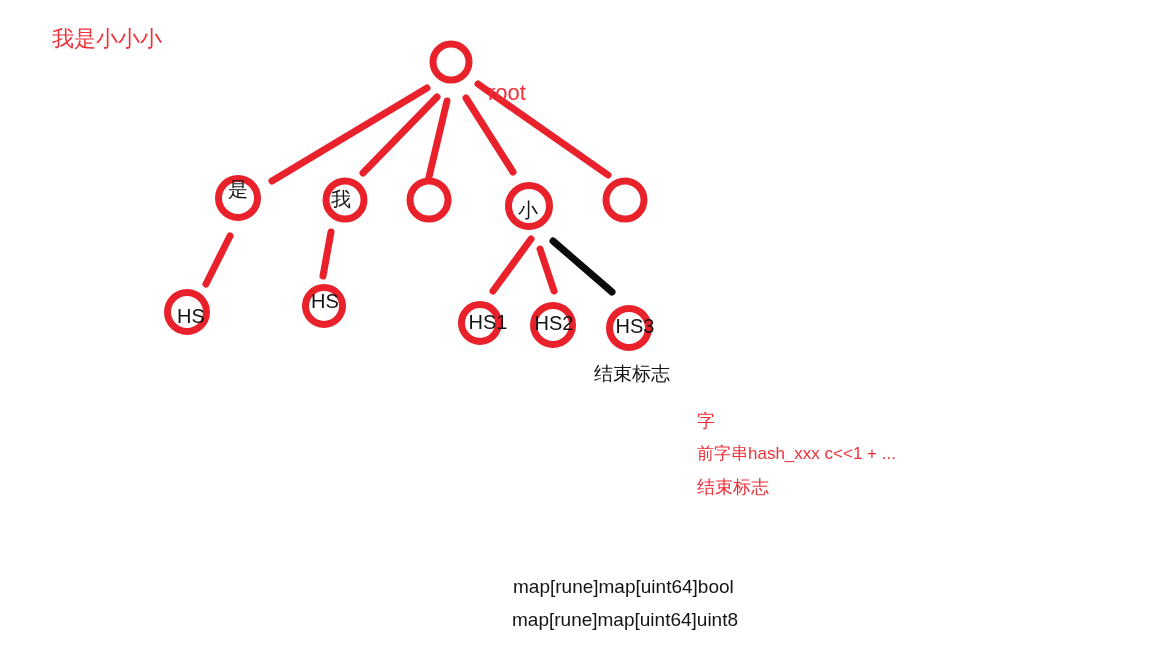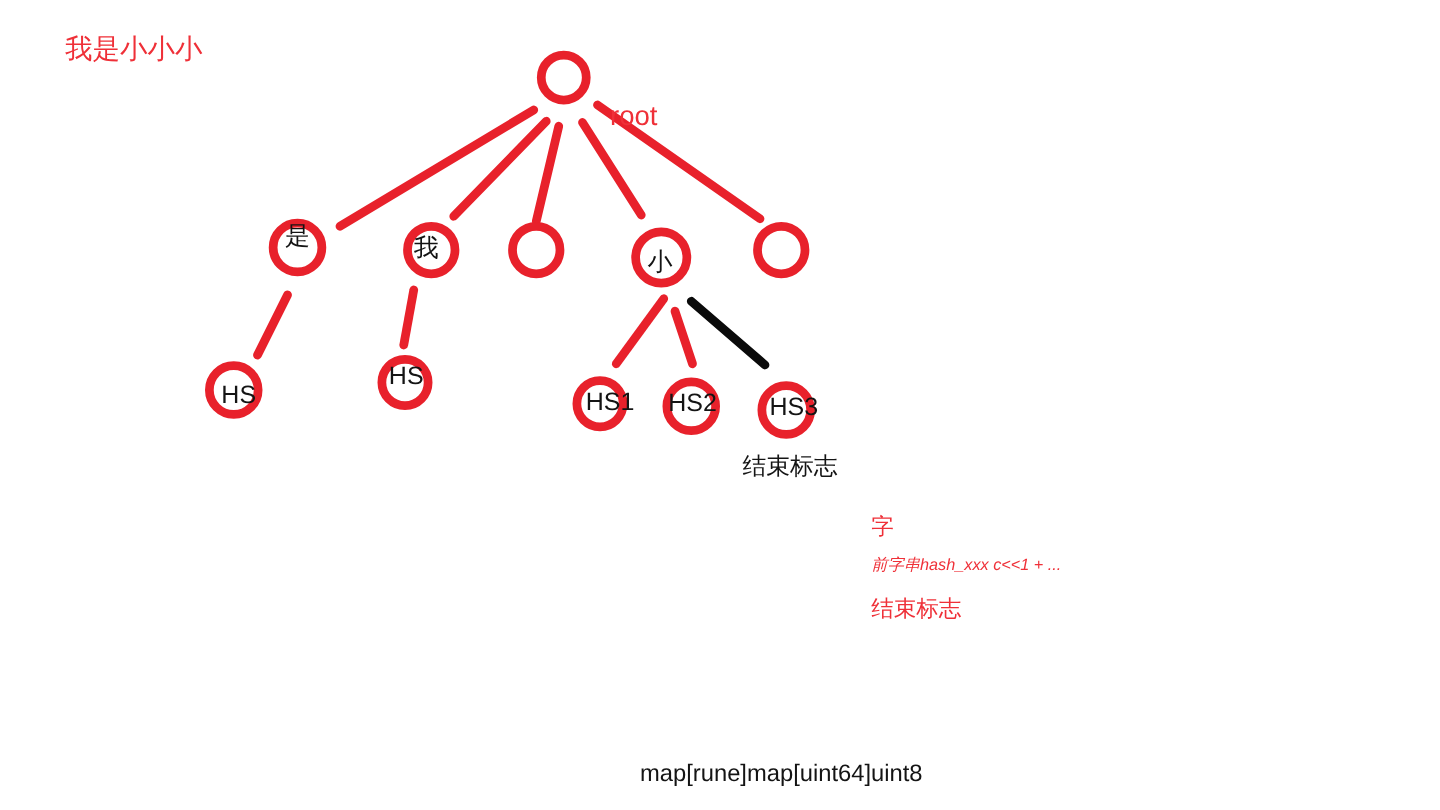--- a/index.html
+++ b/index.html
@@ -26,21 +26,21 @@
     position: absolute;
     line-height: 1.1;
     white-space: pre;
   }
   .ink-red   { color: #ef3038; }
   .ink-black { color: #141414; }
   .note-top-left { left: 52px;  top: 27px;  font-size: 22px; }
   .root-label    { left: 488px; top: 37px;  font-size: 22px; margin-top: 44px; }
   .end-flag      { left: 594px; top: 364px; font-size: 19px; }
   .note-zi       { left: 697px; top: 412px; font-size: 18px; }
-  .note-hash     { left: 697px; top: 445px; font-size: 13px; font-style: italic; }
+  .note-hash     { left: 697px; top: 445px; font-size: 17px; }
   .note-endflag  { left: 697px; top: 478px; font-size: 18px; }
   .code1         { left: 513px; top: 577px; font-size: 19px; }
   .code2         { left: 512px; top: 610px; font-size: 19px; }
   svg text {
     font-family: "Liberation Sans", "DejaVu Sans", sans-serif;
     fill: #141414;
   }
 </style>
 </head>
 <body>
@@ -84,16 +84,17 @@
   <div class="ann ink-red root-label">root</div>
 
   <div class="ann ink-black end-flag">结束标志</div>
 
   <div class="ann ink-red note-zi">字</div>
 
   <div class="ann ink-red note-hash">前字串hash_xxx c&lt;&lt;1 + ...</div>
 
   <div class="ann ink-red note-endflag">结束标志</div>
 
+  <div class="ann ink-black code1">map[rune]map[uint64]bool</div>
 
   <div class="ann ink-black code2">map[rune]map[uint64]uint8</div>
 
 </div>
 
 </body></html>

